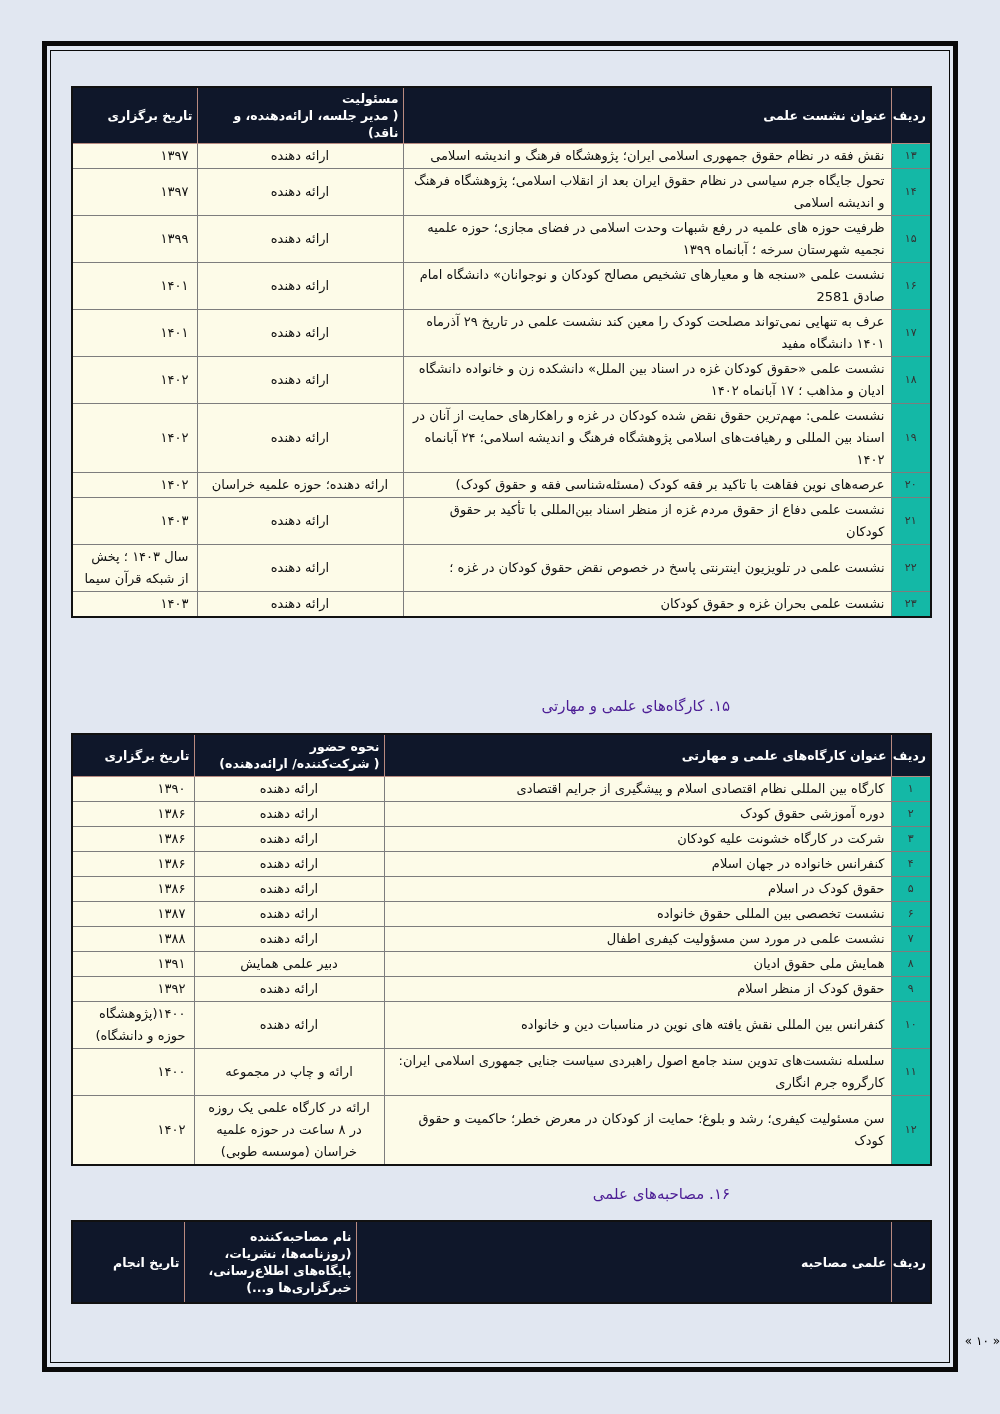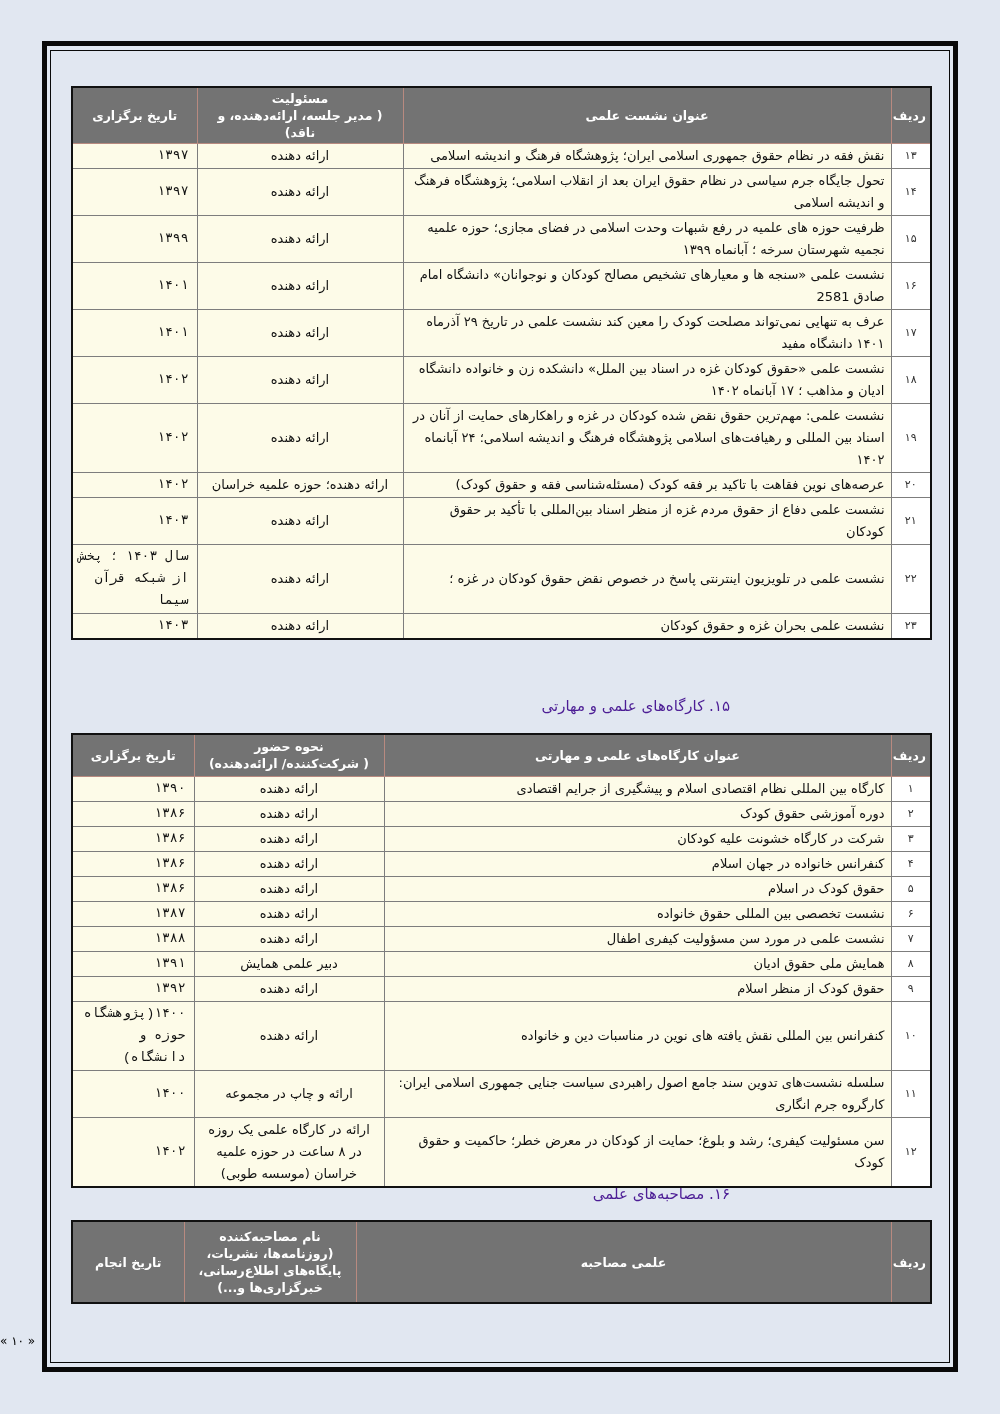--- a/index.html
+++ b/index.html
@@ -14,37 +14,37 @@
   .frame-inner {
     position: absolute; left: 50px; top: 50px; width: 900px; height: 1313px;
     border: 1.5px solid #0a0a0a; box-sizing: border-box;
   }
   table.t {
     position: absolute; left: 71px; width: 859px;
     border-collapse: collapse; direction: rtl; table-layout: fixed;
     border: 2px solid #111;
   }
   table.t th {
-    background: #737373; color: #fff; font-weight: bold; font-size: 12.5px;
-    border: 1px solid #b88a80; text-align: center; padding: 2px 4px; line-height: 17px;
+    background: #0f172a; color: #fff; font-weight: bold; font-size: 12.5px;
+    border: 1px solid #b88a80; text-align: right; padding: 2px 4px; line-height: 17px;
   }
   table.t td {
     background: #fdfbe8; border: 1px solid #7d7d7d; font-size: 13px; color: #111;
     padding: 1px 6px; line-height: 22px; vertical-align: middle;
   }
   table.t td.num {
-    background: #ffffff; text-align: center; font-size: 11px; color: #333; padding: 0;
+    background: #14b8a6; text-align: center; font-size: 11px; color: #333; padding: 0;
   }
   table.t td.title { text-align: right; }
   table.t td.role { text-align: center; padding-right: 6px; }
-  table.t td.date { text-align: right; padding-right: 8px; font-family: Liberation Mono, monospace; }
+  table.t td.date { text-align: right; padding-right: 8px; }
   .section-title {
     position: absolute; right: 270px; direction: rtl; font-size: 15px; color: #4c1d95;
   }
-  .page-num { position: absolute; left: 0; width: 1000px; top: 1334px; text-align: left; font-size: 12px; direction: rtl; }
+  .page-num { position: absolute; left: 0; width: 1000px; top: 1334px; text-align: right; font-size: 12px; direction: rtl; }
 </style>
 </head>
 <body>
 
 <div class="frame-outer"></div>
 <div class="frame-inner"></div>
 
 <table class="t" id="tbl-sessions" style="top:86px;">
   <colgroup>
       <col style="width:40px">

